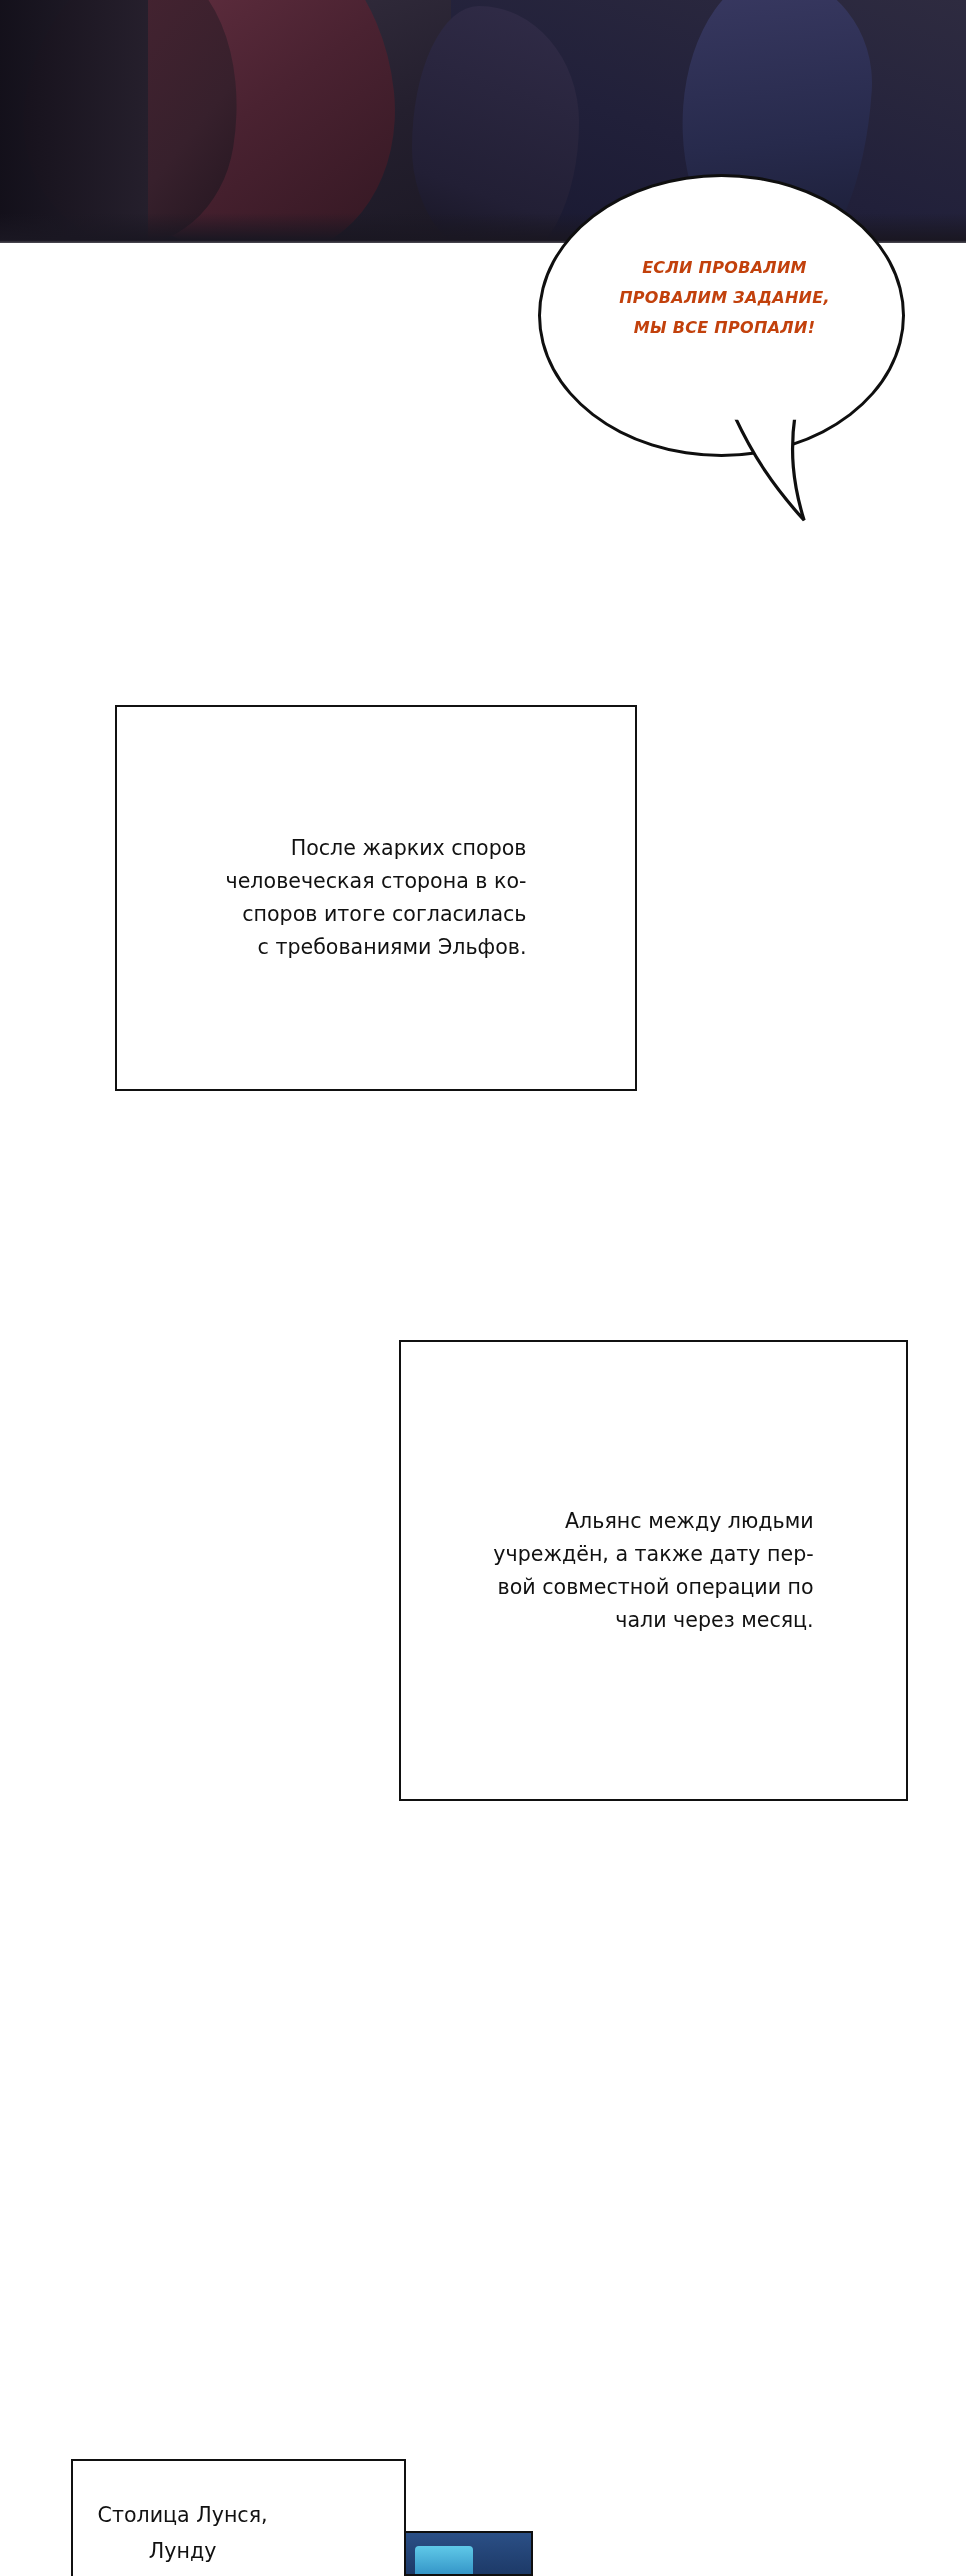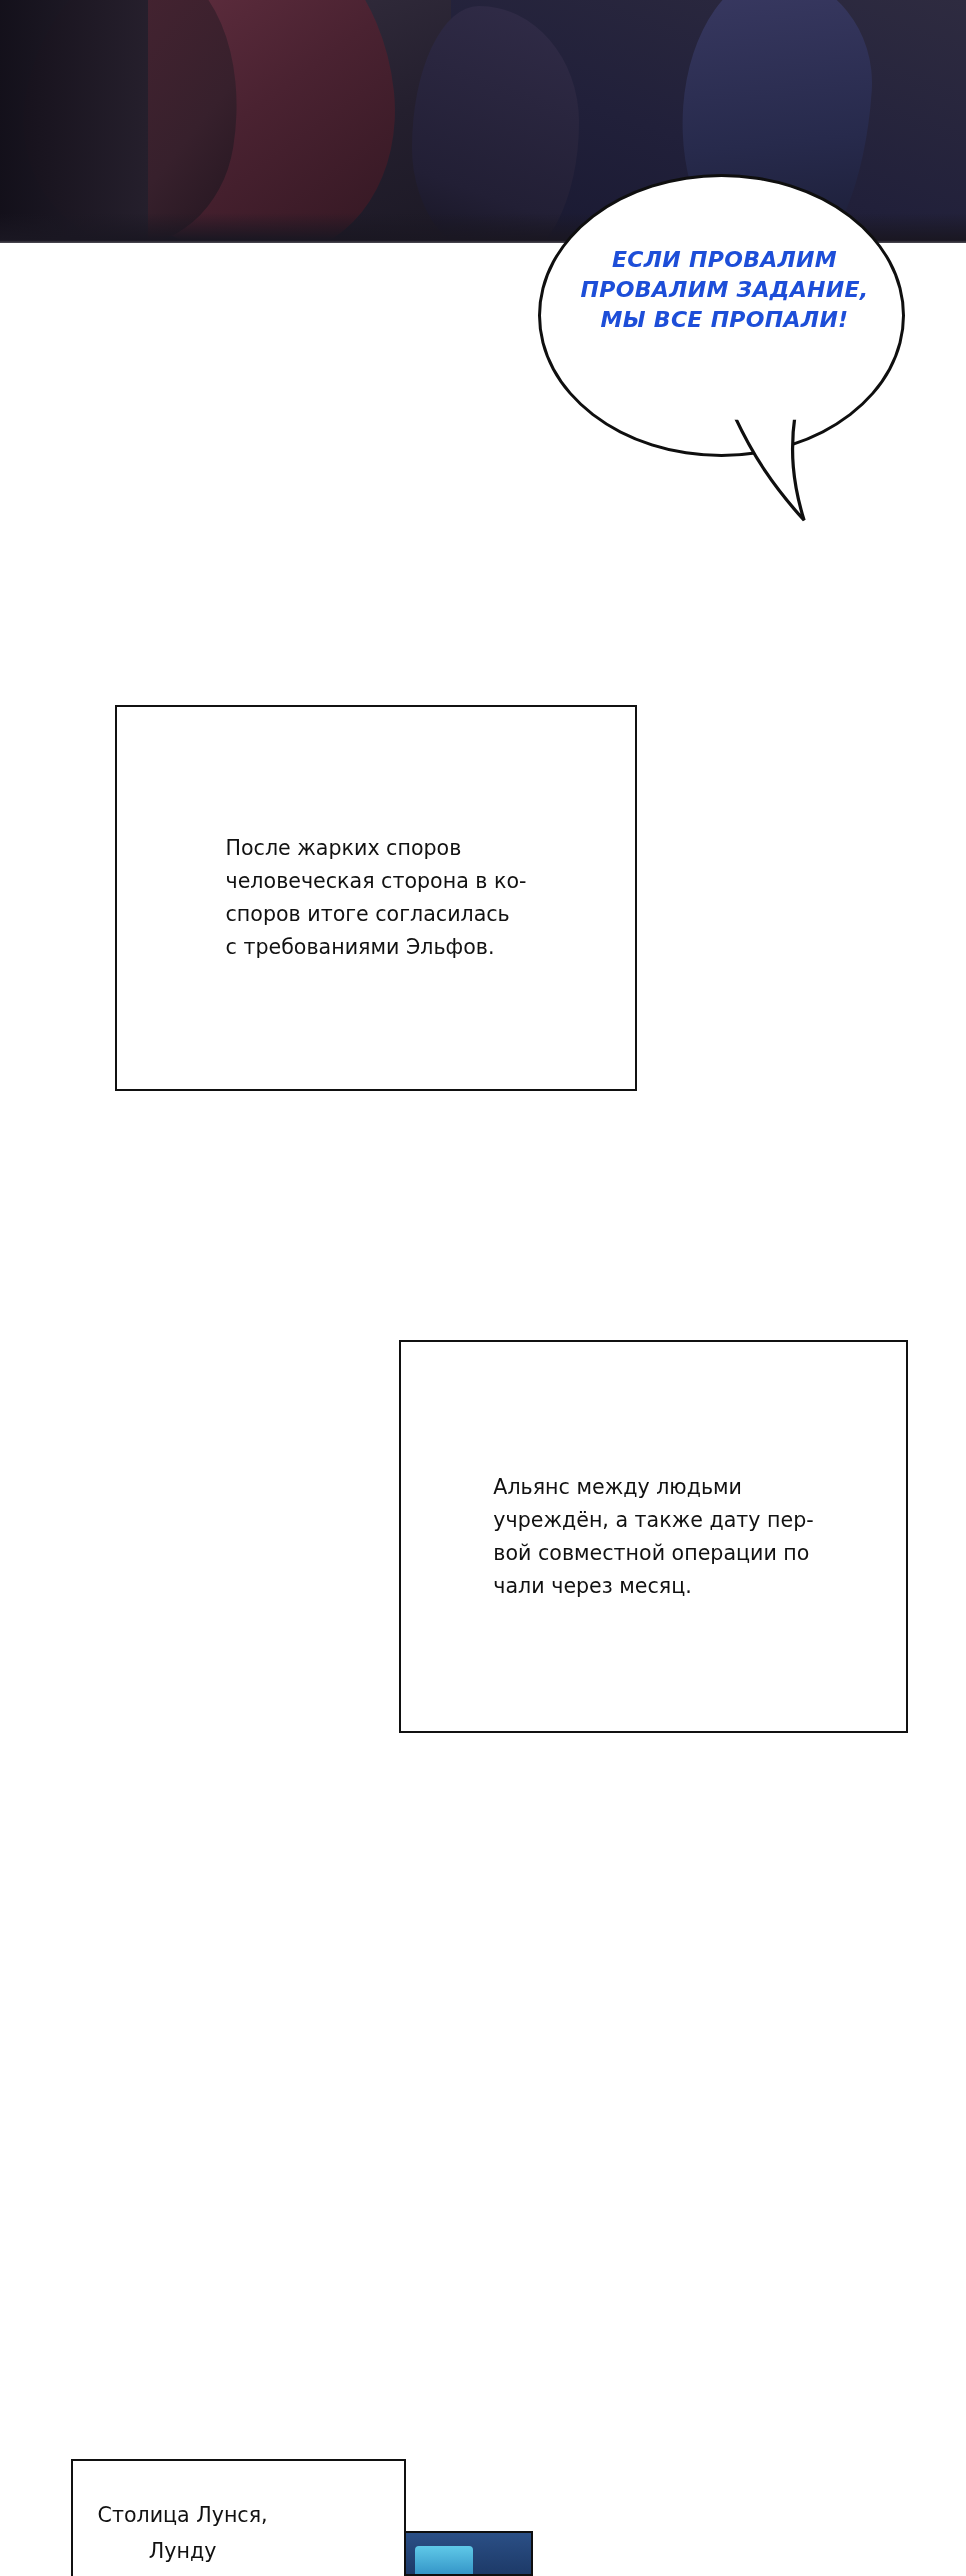--- a/index.html
+++ b/index.html
@@ -111,29 +111,29 @@
     width: 367px;
     height: 283px;
     border: 3.2px solid #0f0f0f;
     background: #ffffff;
     border-radius: 50% / 50%;
     box-sizing: border-box;
   }
   .speech-text {
     position: absolute;
     left: 0;
-    top: 68px;
+    top: 76px;
     width: 367px;
     text-align: center;
     font-family: "DejaVu Sans", sans-serif;
     font-weight: 700;
     font-style: italic;
-    font-size: 22px;
+    font-size: 16px;
     line-height: 30px;
-    color: #1d4ed8;
+    color: #c2410c;
     letter-spacing: 0.3px;
   }
   .speech-tail {
     position: absolute;
     left: 728px;
     top: 412px;
     width: 0; height: 0;
   }
   .speech-tail svg { display: block; }
 
@@ -145,35 +145,35 @@
     box-sizing: border-box;
     display: flex;
     align-items: center;
     justify-content: center;
   }
   .caption-text {
     font-family: "DejaVu Sans", sans-serif;
     font-size: 20.6px;
     line-height: 33px;
     color: #111111;
-    text-align: left;
+    text-align: right;
     padding: 0 9px;
   }
 
   #caption-1 {
     left: 115px;
     top: 705px;
     width: 522px;
     height: 386px;
   }
   #caption-2 {
     left: 399px;
     top: 1340px;
     width: 509px;
-    height: 393px;
+    height: 461px;
   }
   #caption-3 {
     left: 71px;
     top: 2459px;
     width: 335px;
     height: 148px;
     justify-content: flex-start;
   }
   #caption-3 .caption-text {
     text-align: center;

